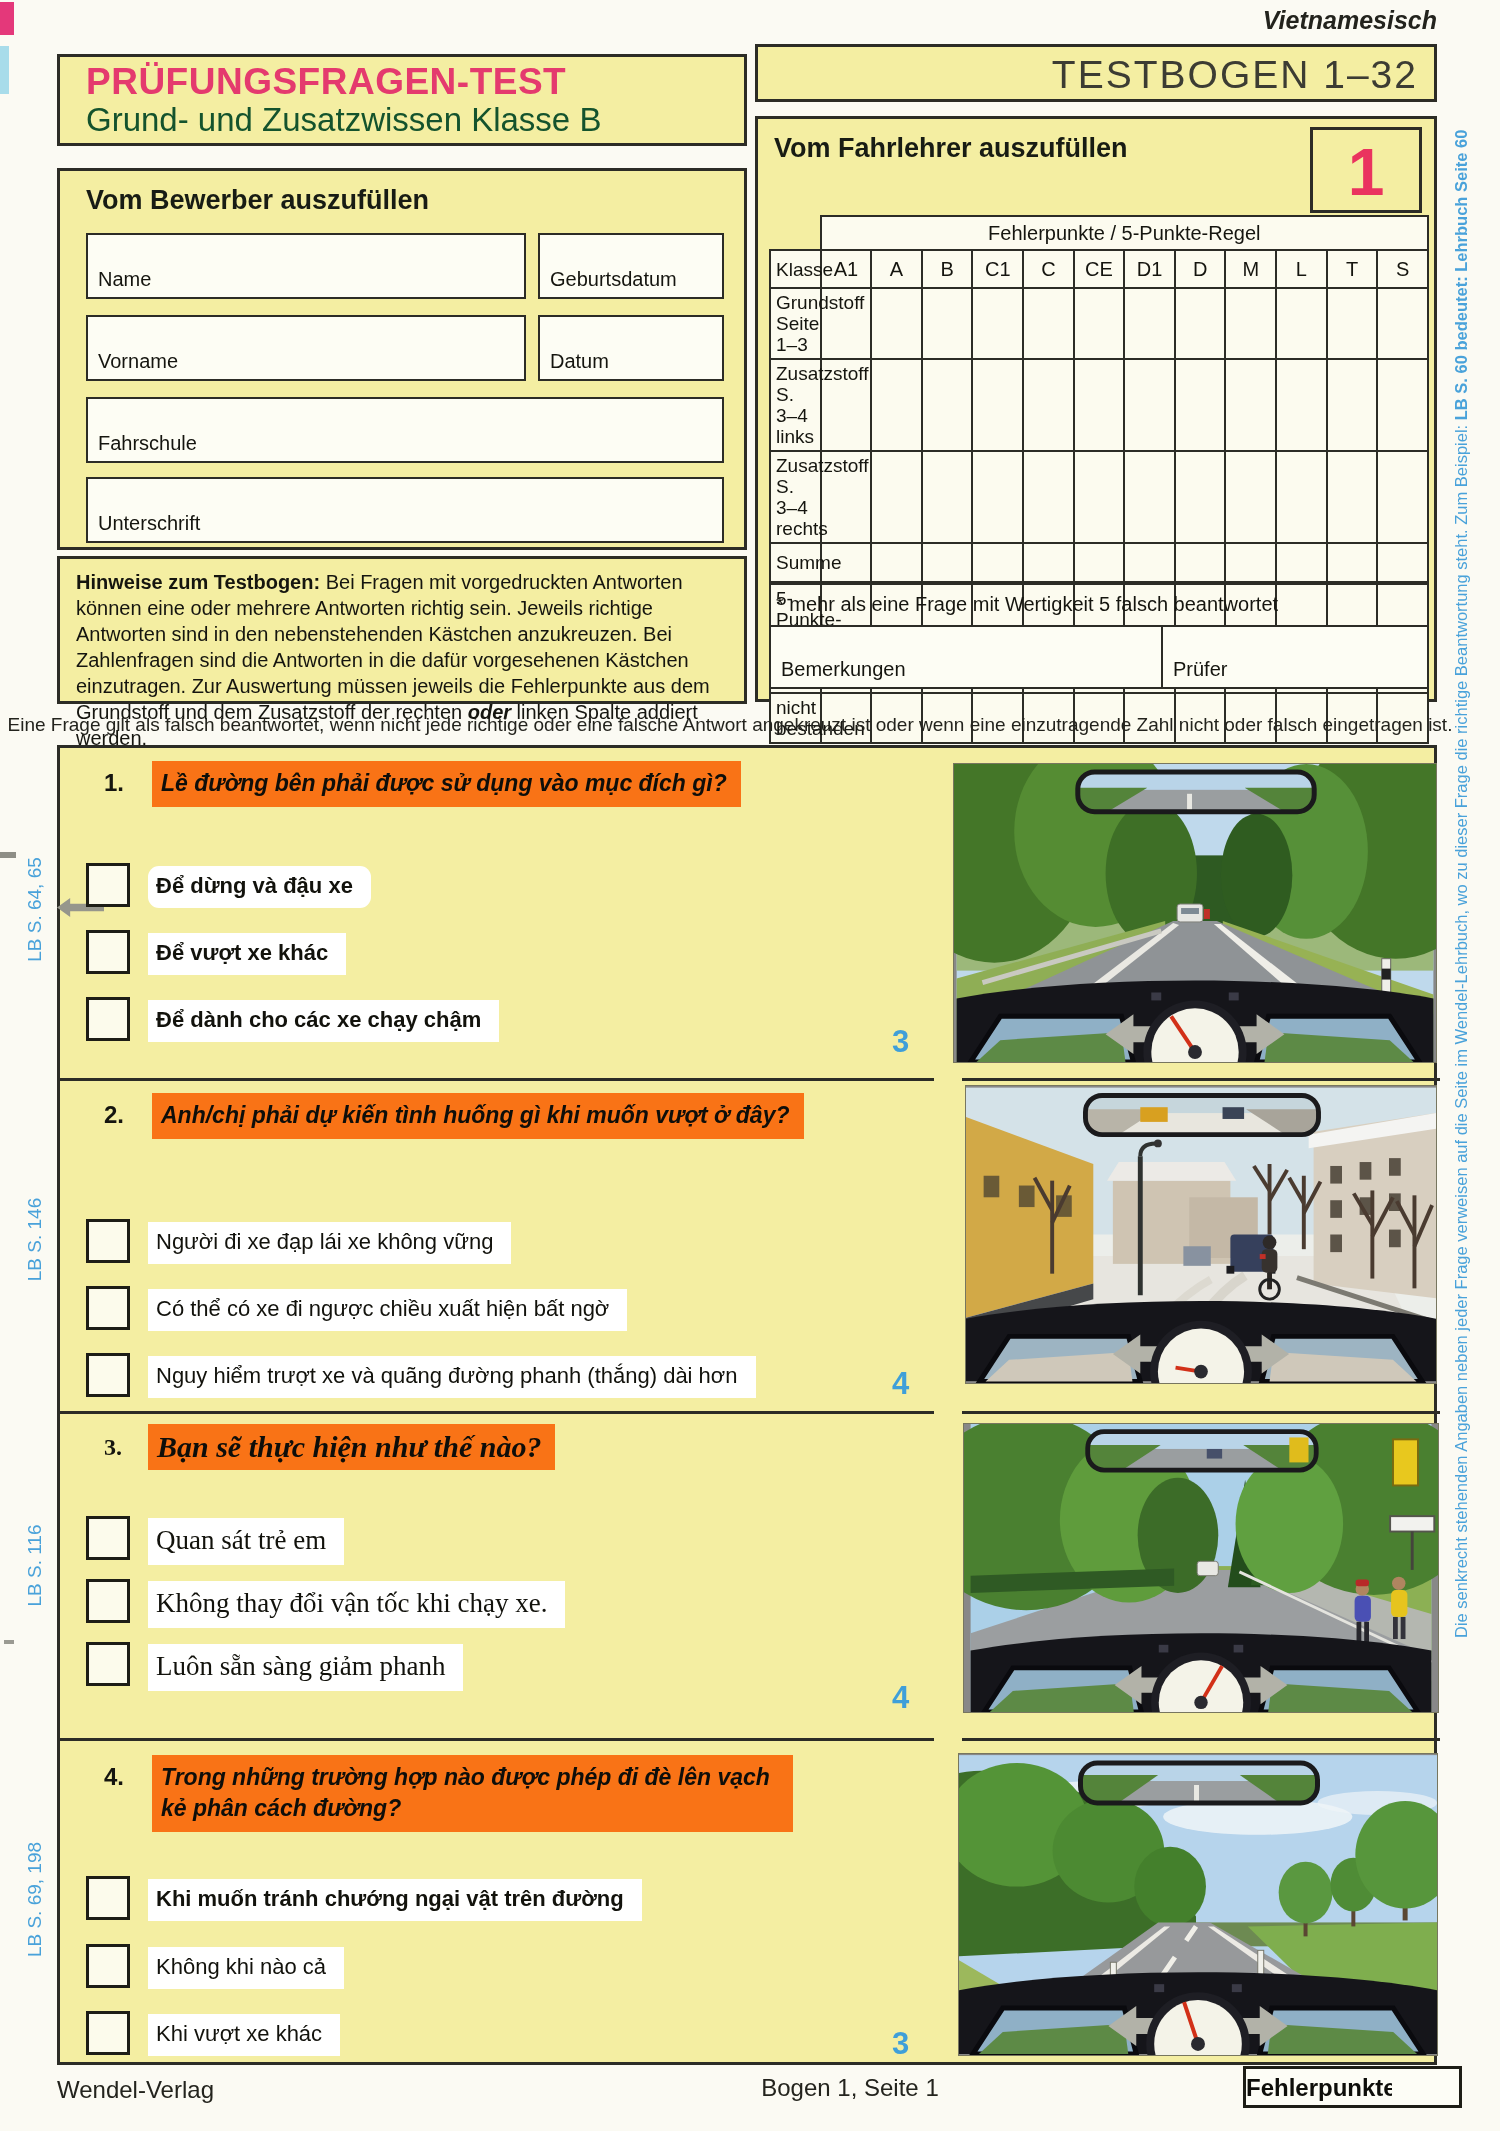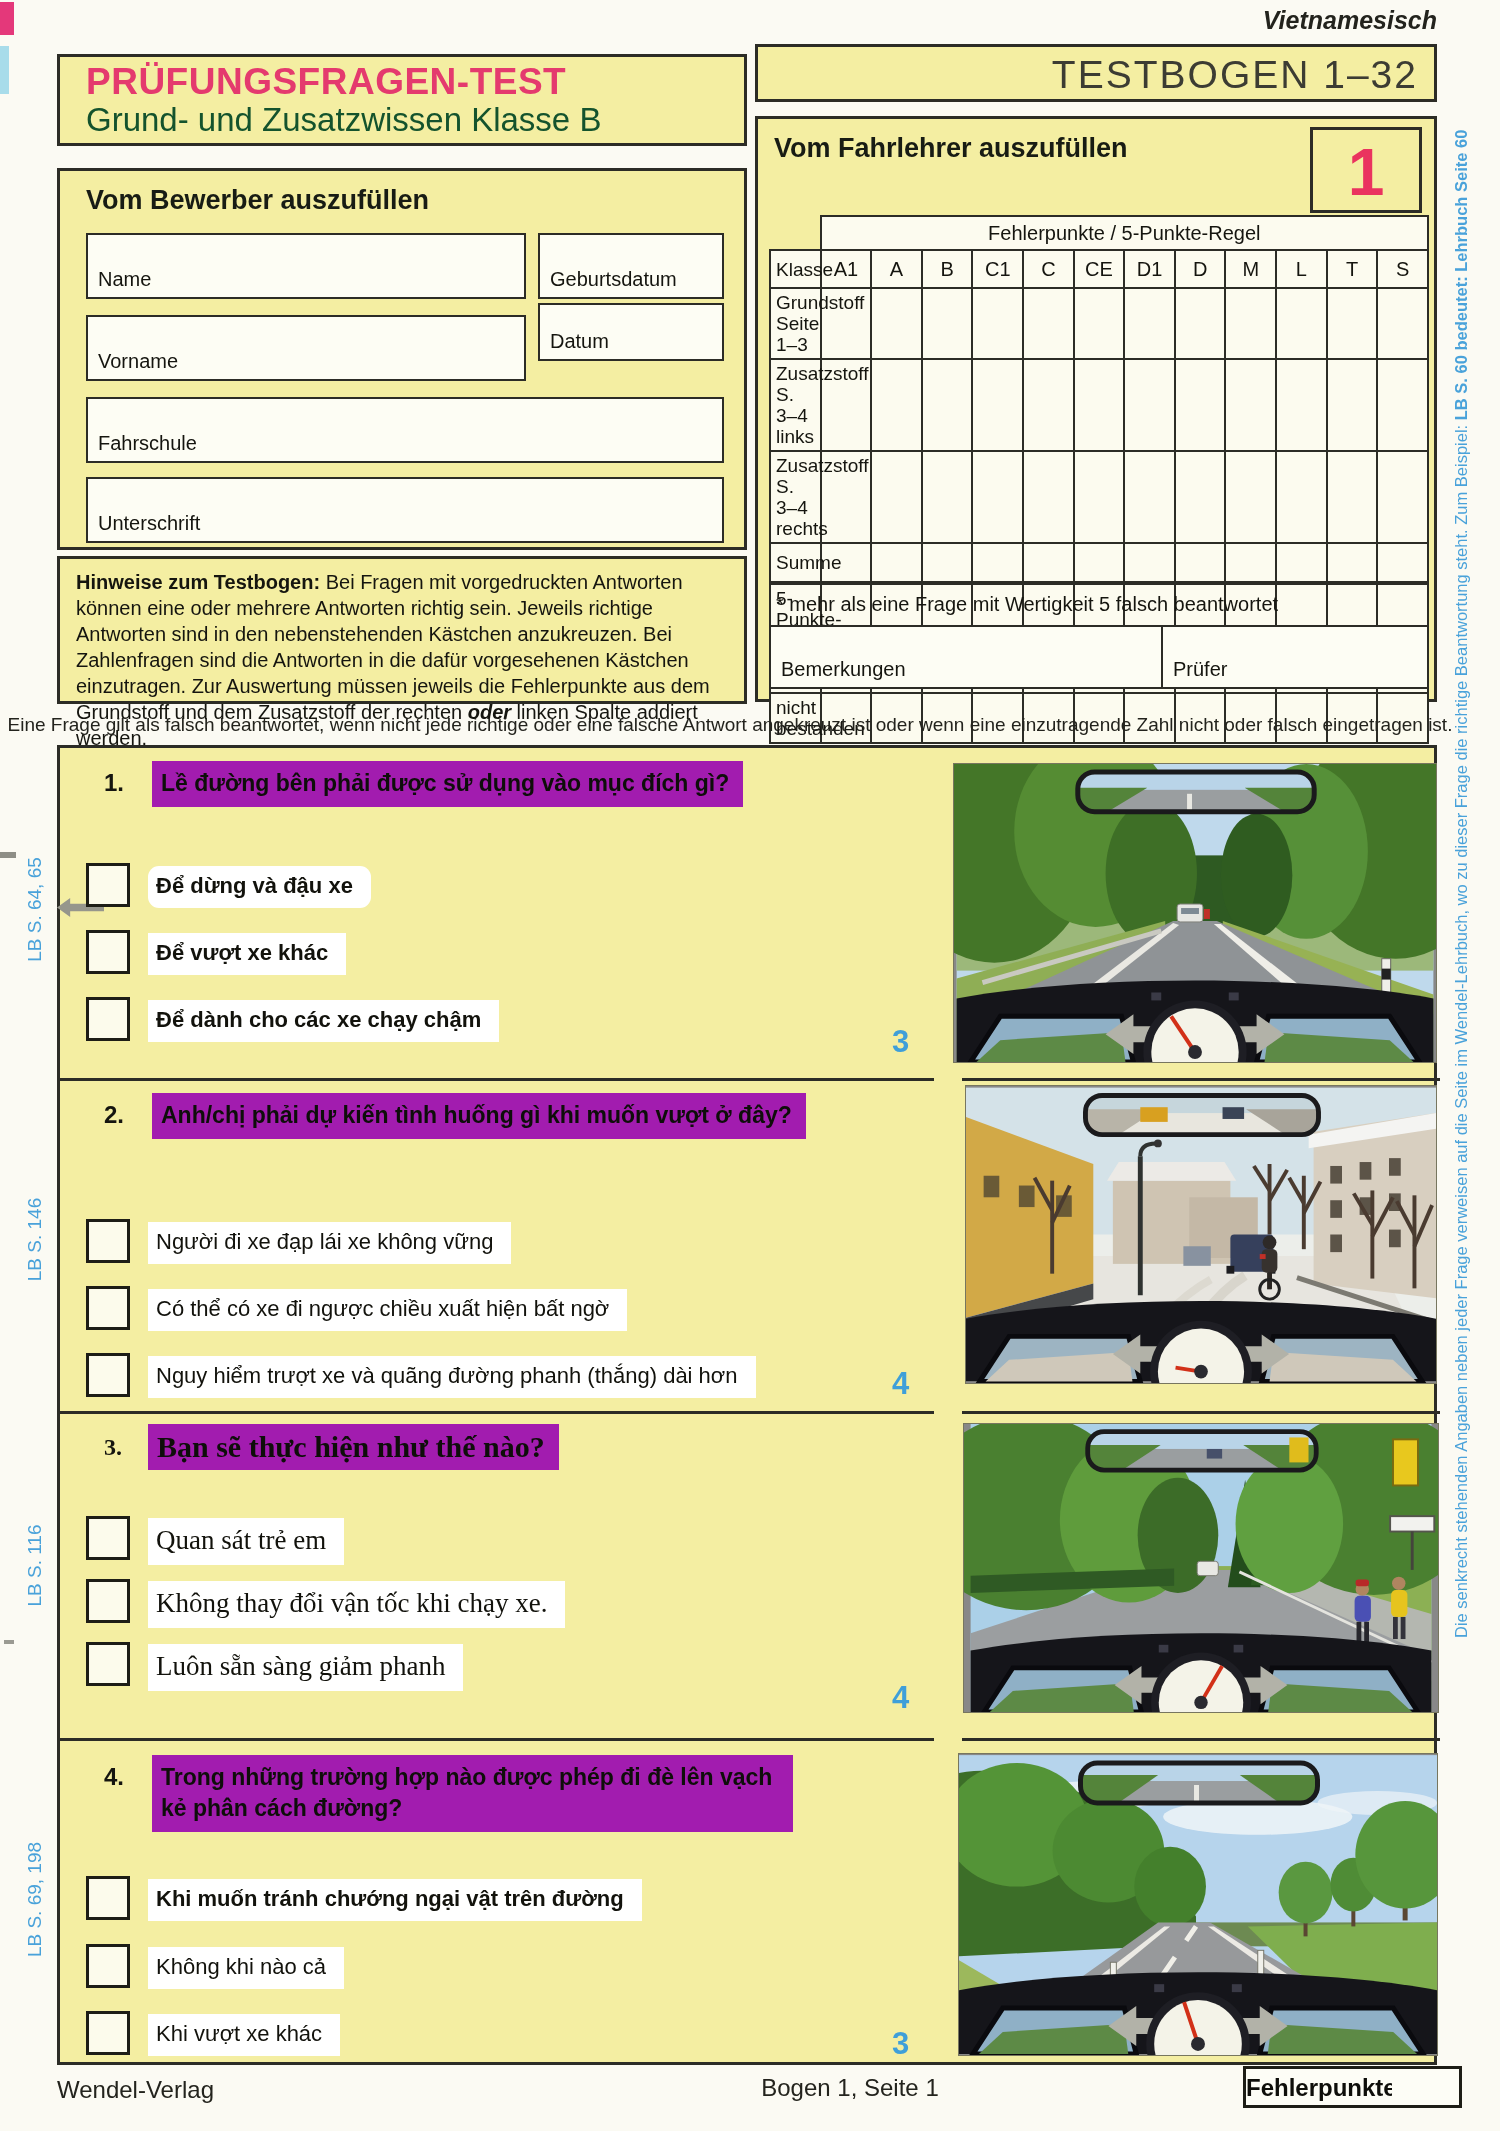--- a/index.html
+++ b/index.html
@@ -14,22 +14,22 @@
   table.ft{border-collapse:collapse;table-layout:fixed;width:660px;}
   table.ft td{border:2px solid #2c2c26;background:#fcfbef;font-size:20px;color:#15150f;
               padding:0 4px;vertical-align:middle;}
   table.ft td.nb{border:none;background:transparent;}
   table.ft td.ghead{text-align:center;height:32px;font-size:20px;}
   table.ft td.lab{width:128px;font-size:19px;line-height:21px;padding:3px 5px;}
   table.ft td.colh{text-align:center;}
   table.ft tr.heavy td{border-top:4px solid #2c2c26;}
   
   .qnum{position:absolute;font-size:24px;font-weight:bold;color:#15150f;}
-  .qtext{position:absolute;background:#a21caf;font-size:23px;font-weight:bold;color:#0e0e0a;
-         padding:7px 14px 8px 9px;line-height:31px;}
+  .qtext{position:absolute;background:#f97316;font-size:23px;font-weight:bold;color:#0e0e0a;
+         padding:7px 14px 8px 9px;line-height:31px;font-style:italic;}
   .cb{position:absolute;width:44px;height:44px;background:#fcfbec;border:3px solid #1d1d16;box-sizing:border-box;}
   .opt{position:absolute;background:#ffffff;font-size:22px;color:#12120c;
        padding:7px 18px 9px 8px;white-space:nowrap;}
   .opt.b{font-weight:bold;}
   .opt.serif{font-family:"Liberation Serif",serif;font-size:27px;}
   .qtext.serif{font-family:"Liberation Serif",serif;font-size:30px;}
   .qnum.serif{font-family:"Liberation Serif",serif;}
   .pts{position:absolute;color:#3f9fd9;font-size:31px;font-weight:bold;}
   .sep{position:absolute;height:3px;background:#2c2c26;}
   .vtext{position:absolute;transform-origin:left top;transform:rotate(-90deg);
@@ -64,21 +64,21 @@
   <div class="boxtitle abs" style="left:26px;top:14px;">Vom Bewerber auszufüllen</div>
   <div class="wfield" style="left:26px;top:62px;width:440px;height:66px;">
     <span class="flabel">Name</span>
   </div>
   <div class="wfield" style="left:478px;top:62px;width:186px;height:66px;">
     <span class="flabel">Geburtsdatum</span>
   </div>
   <div class="wfield" style="left:26px;top:144px;width:440px;height:66px;">
     <span class="flabel">Vorname</span>
   </div>
-  <div class="wfield" style="left:478px;top:132px;width:186px;height:58px;">
+  <div class="wfield" style="left:478px;top:144px;width:186px;height:66px;">
     <span class="flabel">Datum</span>
   </div>
   <div class="wfield" style="left:26px;top:226px;width:638px;height:66px;">
     <span class="flabel">Fahrschule</span>
   </div>
   <div class="wfield" style="left:26px;top:306px;width:638px;height:66px;">
     <span class="flabel">Unterschrift</span>
   </div>
 </div>
 

